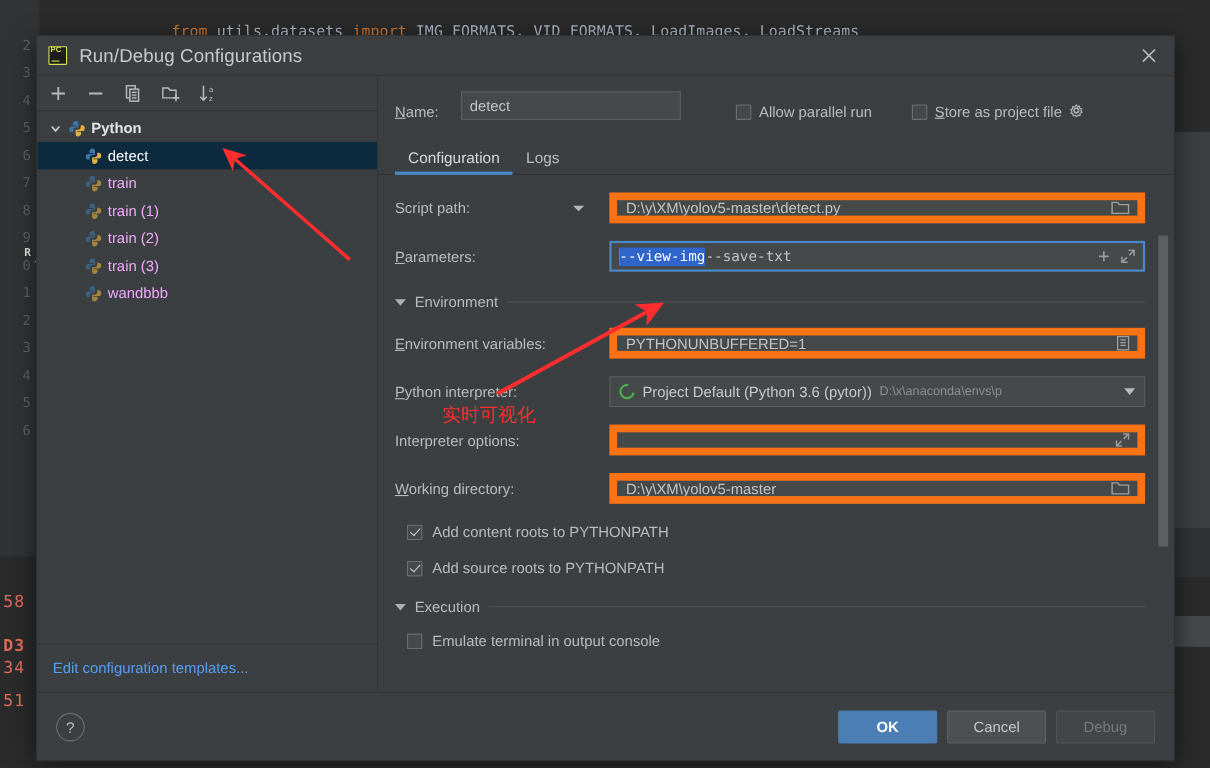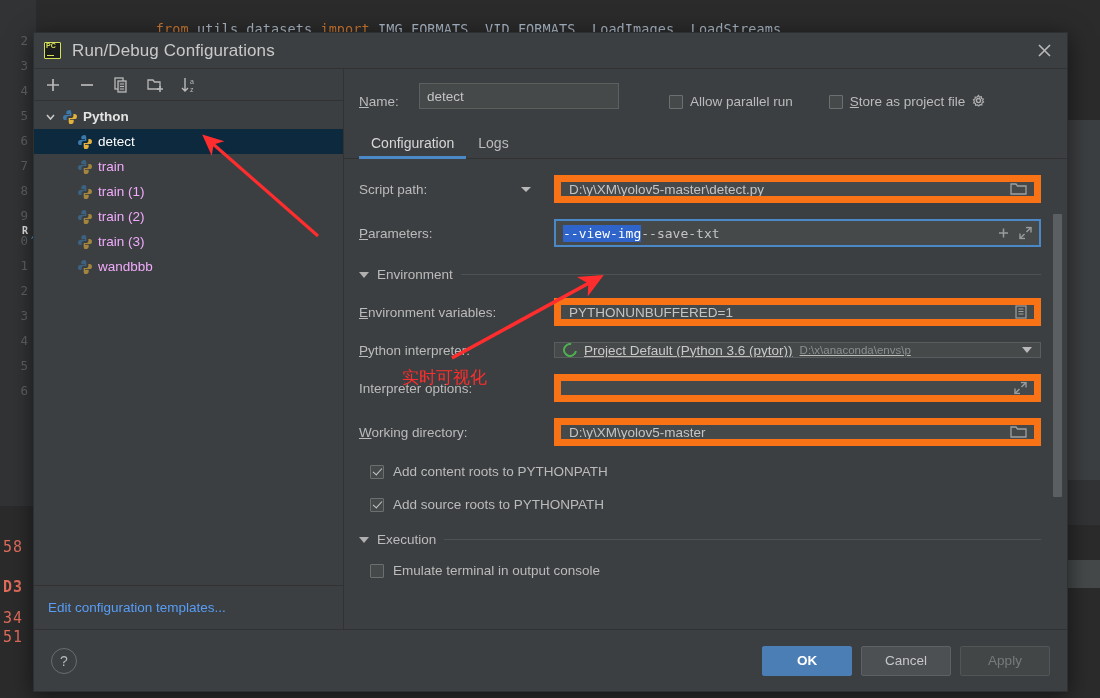--- a/index.html
+++ b/index.html
@@ -253,24 +253,24 @@
     width: 0; height: 0;
     border-left: 5px solid transparent; border-right: 5px solid transparent;
     border-top: 6px solid #b0b0b0;
   }
   .check-row {
     display: flex; align-items: center; gap: 9px;
     margin-top: 18px; padding-left: 11px; cursor: pointer;
     font-size: 13.5px; color: #bbbbbb;
   }
   .interp-field {
-    position: relative; height: 16px;
+    position: relative; height: 28px;
     background: #45494a; border: 1px solid #5a5d5e;
     display: flex; align-items: center; gap: 7px;
-    padding: 0 8px; font-size: 13.5px; overflow: hidden; text-decoration: underline;
+    padding: 0 8px; font-size: 13.5px; overflow: hidden;
   }
   .interp-main { color: #c9c9c9; white-space: nowrap; }
   .interp-path { color: #8d8f90; font-size: 11.5px; white-space: nowrap; }
   .interp-ring {
     width: 14px; height: 14px; flex: 0 0 14px;
     border: 2.3px solid #4caf50; border-radius: 50%;
     border-right-color: transparent;
     transform: rotate(-35deg);
   }
   .dd-arrow {
@@ -348,21 +348,21 @@
       <div class="run-marker">R</div>
       <svg class="pencil-icon" viewBox="0 0 14 12">
         <path d="M1 11 L3 10 L12 1 L11 0 L2 9 Z" fill="#4a9edb"></path>
       </svg>
     </div>
 
     <div class="console-strip"></div>
     <div class="console-area">
       <div class="gut-red" style="top:32px;">58</div>
       <div class="gut-red" style="top:72px;font-weight:bold;">D3</div>
-      <div class="gut-red" style="top:103px;">34</div>
+      <div class="gut-red" style="top:92px;">34</div>
       <div class="gut-red" style="top:122px;">51</div>
     </div>
 
     <div class="bg-panel-r" style="left:1068px; top:120px; width:32px; height:360px;"></div>
     <div class="bg-panel-r" style="left:1068px; top:495px; width:32px; height:30px; background:#313335;"></div>
     <div class="bg-panel-r" style="left:1068px; top:560px; width:32px; height:28px; background:#45494a;"></div>
   </div>
 
   <div class="dialog">
 
@@ -647,21 +647,21 @@
 
         <div class="vthumb"></div>
       </div>
     </div>
 
     <div class="dlg-footer">
       <span class="help-btn">?</span>
       <span class="btns">
         <span class="btn primary">OK</span>
         <span class="btn">Cancel</span>
-        <span class="btn disabled">Apply</span>
+        <span class="btn disabled">Debug</span>
       </span>
     </div>
   </div>
 
   <svg class="anno" style="left:0; top:0; width:1100px; height:698px;">
     <defs>
       <marker id="ah1" markerWidth="7" markerHeight="7" refX="5.6" refY="3.5" orient="auto">
         <path d="M0,0.4 L6.8,3.5 L0,6.6 L1.9,3.5 Z" fill="#ff2d2d"></path>
       </marker>
     </defs>

